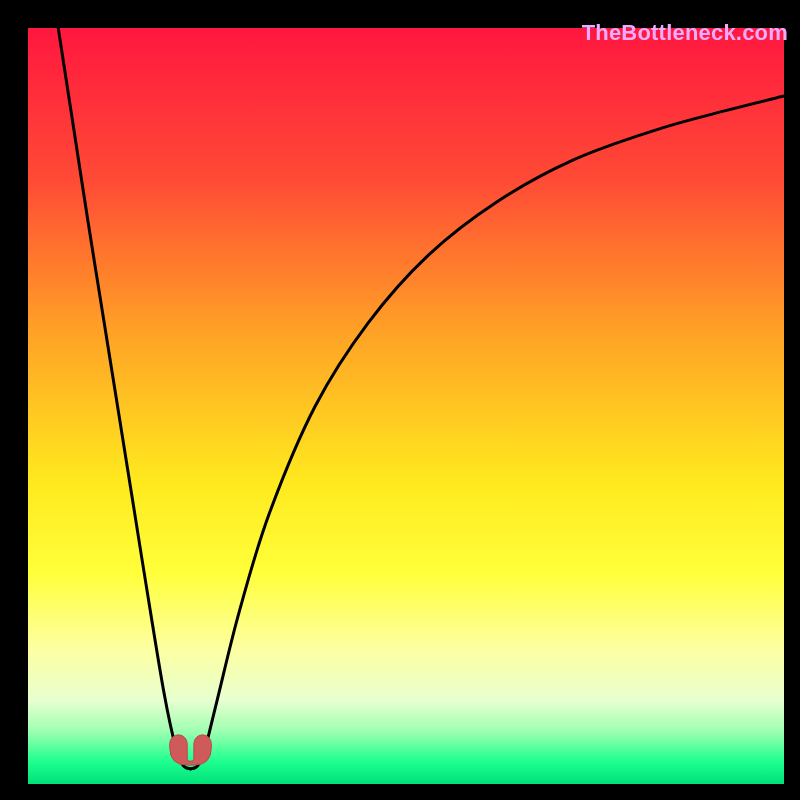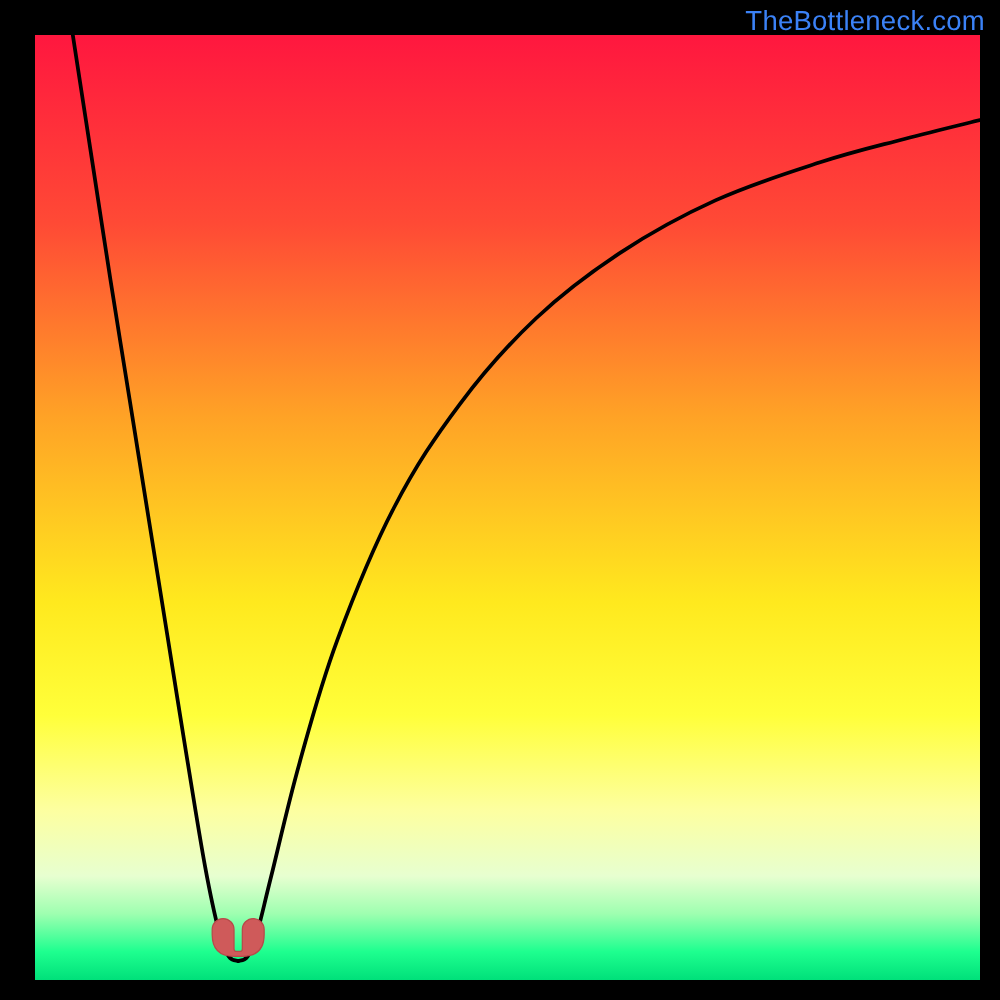--- a/index.html
+++ b/index.html
@@ -15,25 +15,25 @@
     position: absolute;
     inset: 0;
     background: #000;
   }
   .plot {
     position: absolute;
     box-sizing: border-box;
   }
   .watermark {
     position: absolute;
-    top: 4px;
+    top: 20px;
     right: 12px;
     font-size: 22px;
-    font-weight: 400;
-    color: #3b82f6;
+    font-weight: 700;
+    color: #f0abfc;
     letter-spacing: 0.2px;
   }
   svg { display: block; }
 </style>
 </head>
 <body>
 
 <div class="frame">
 
   <svg id="plot-svg" class="plot" preserveAspectRatio="none" viewBox="0 0 756 756" width="756" height="756" style="left: 28px; top: 28px;">

